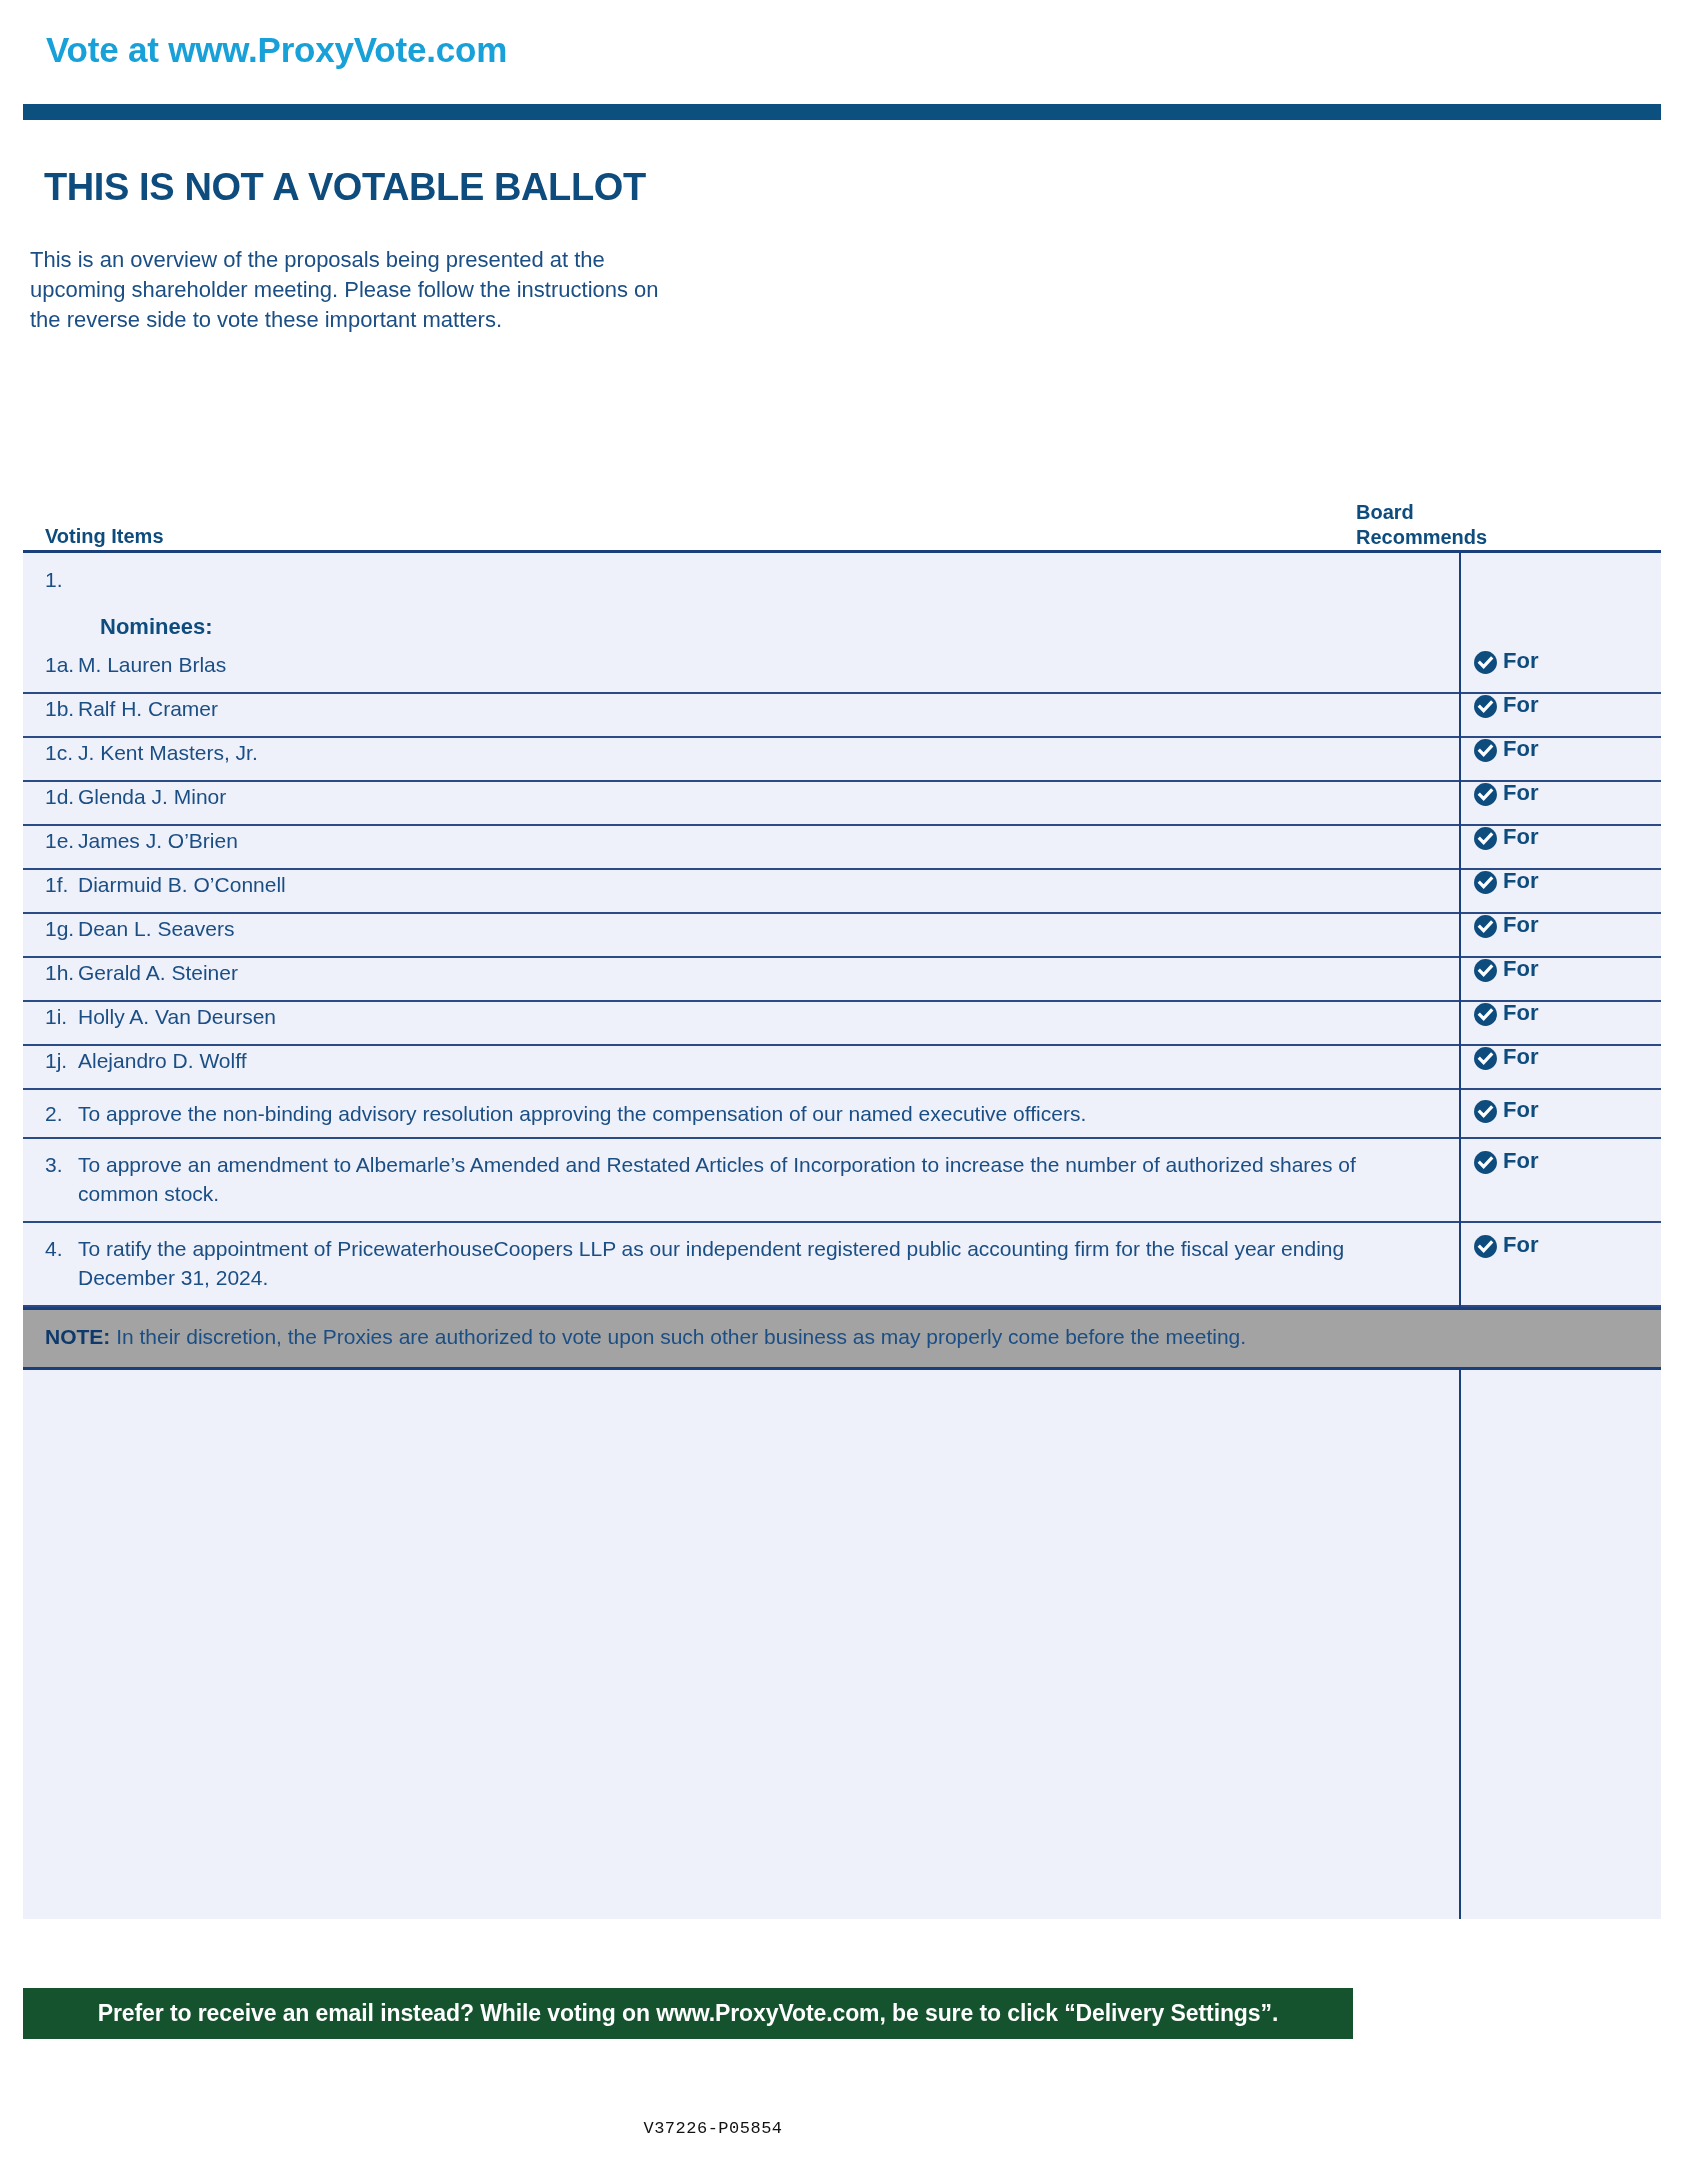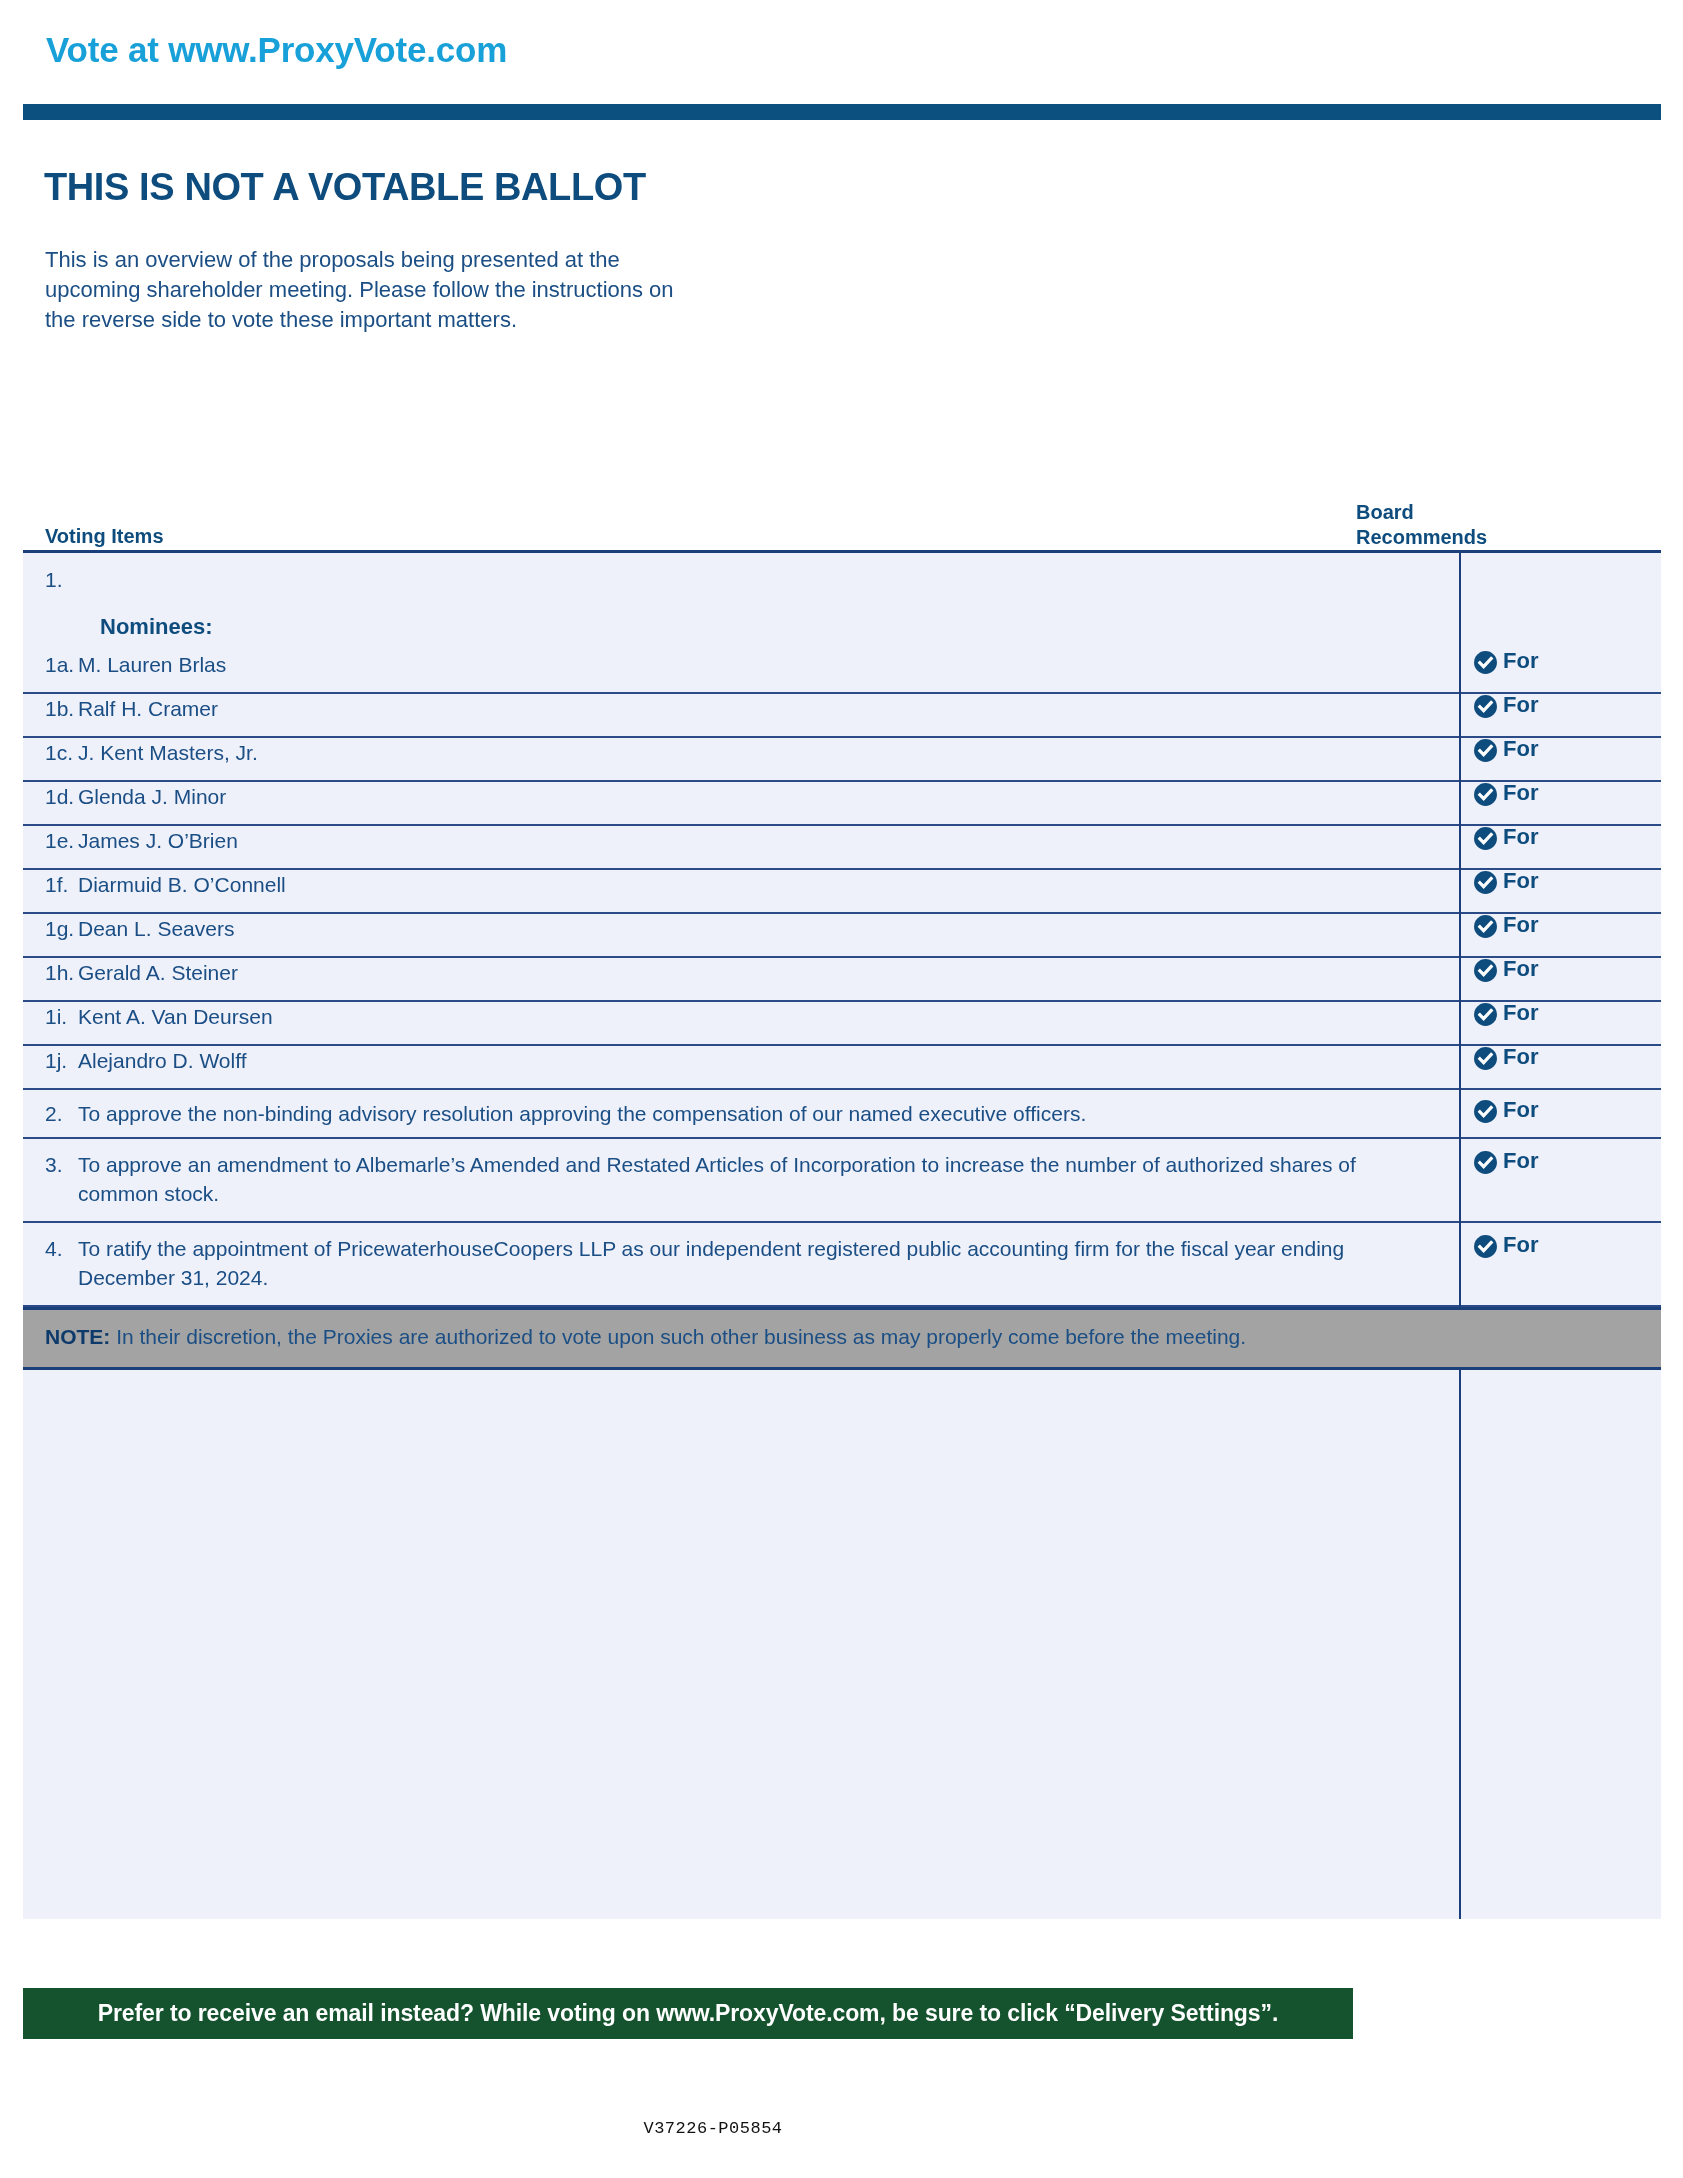--- a/index.html
+++ b/index.html
@@ -47,21 +47,21 @@
     left: 44px;
     top: 166px;
     font-size: 38px;
     font-weight: bold;
     color: #0E4C7E;
     letter-spacing: -0.4px;
     white-space: nowrap;
   }
   .intro {
     position: absolute;
-    left: 45px;
+    left: 30px;
     top: 245px;
     width: 891px;
     font-size: 22px;
     line-height: 30px;
     color: #1A4E84;
   }
   .intro .ln { display: block; white-space: nowrap; }
 
   
   .tbl {
@@ -350,21 +350,21 @@
                 <svg class="check-icon" viewBox="0 0 24 24" aria-hidden="true">
                   <circle cx="12" cy="12" r="11" fill="#0E4C7E"></circle>
                   <path d="M6.6 12.3 L10.2 16.0 L17.4 8.2" fill="none" stroke="#FFFFFF" stroke-width="3.1" stroke-linecap="square" stroke-linejoin="miter"></path>
                 </svg>
               </span>
               <span class="rec-label">For</span>
             </div>
           </div>
           <div class="row">
             <div class="row-num">1i.</div>
-            <div class="row-text">Kent A. Van Deursen</div>
+            <div class="row-text">Holly A. Van Deursen</div>
             <div class="row-rec">
               <span>
                 <svg class="check-icon" viewBox="0 0 24 24" aria-hidden="true">
                   <circle cx="12" cy="12" r="11" fill="#0E4C7E"></circle>
                   <path d="M6.6 12.3 L10.2 16.0 L17.4 8.2" fill="none" stroke="#FFFFFF" stroke-width="3.1" stroke-linecap="square" stroke-linejoin="miter"></path>
                 </svg>
               </span>
               <span class="rec-label">For</span>
             </div>
           </div>

